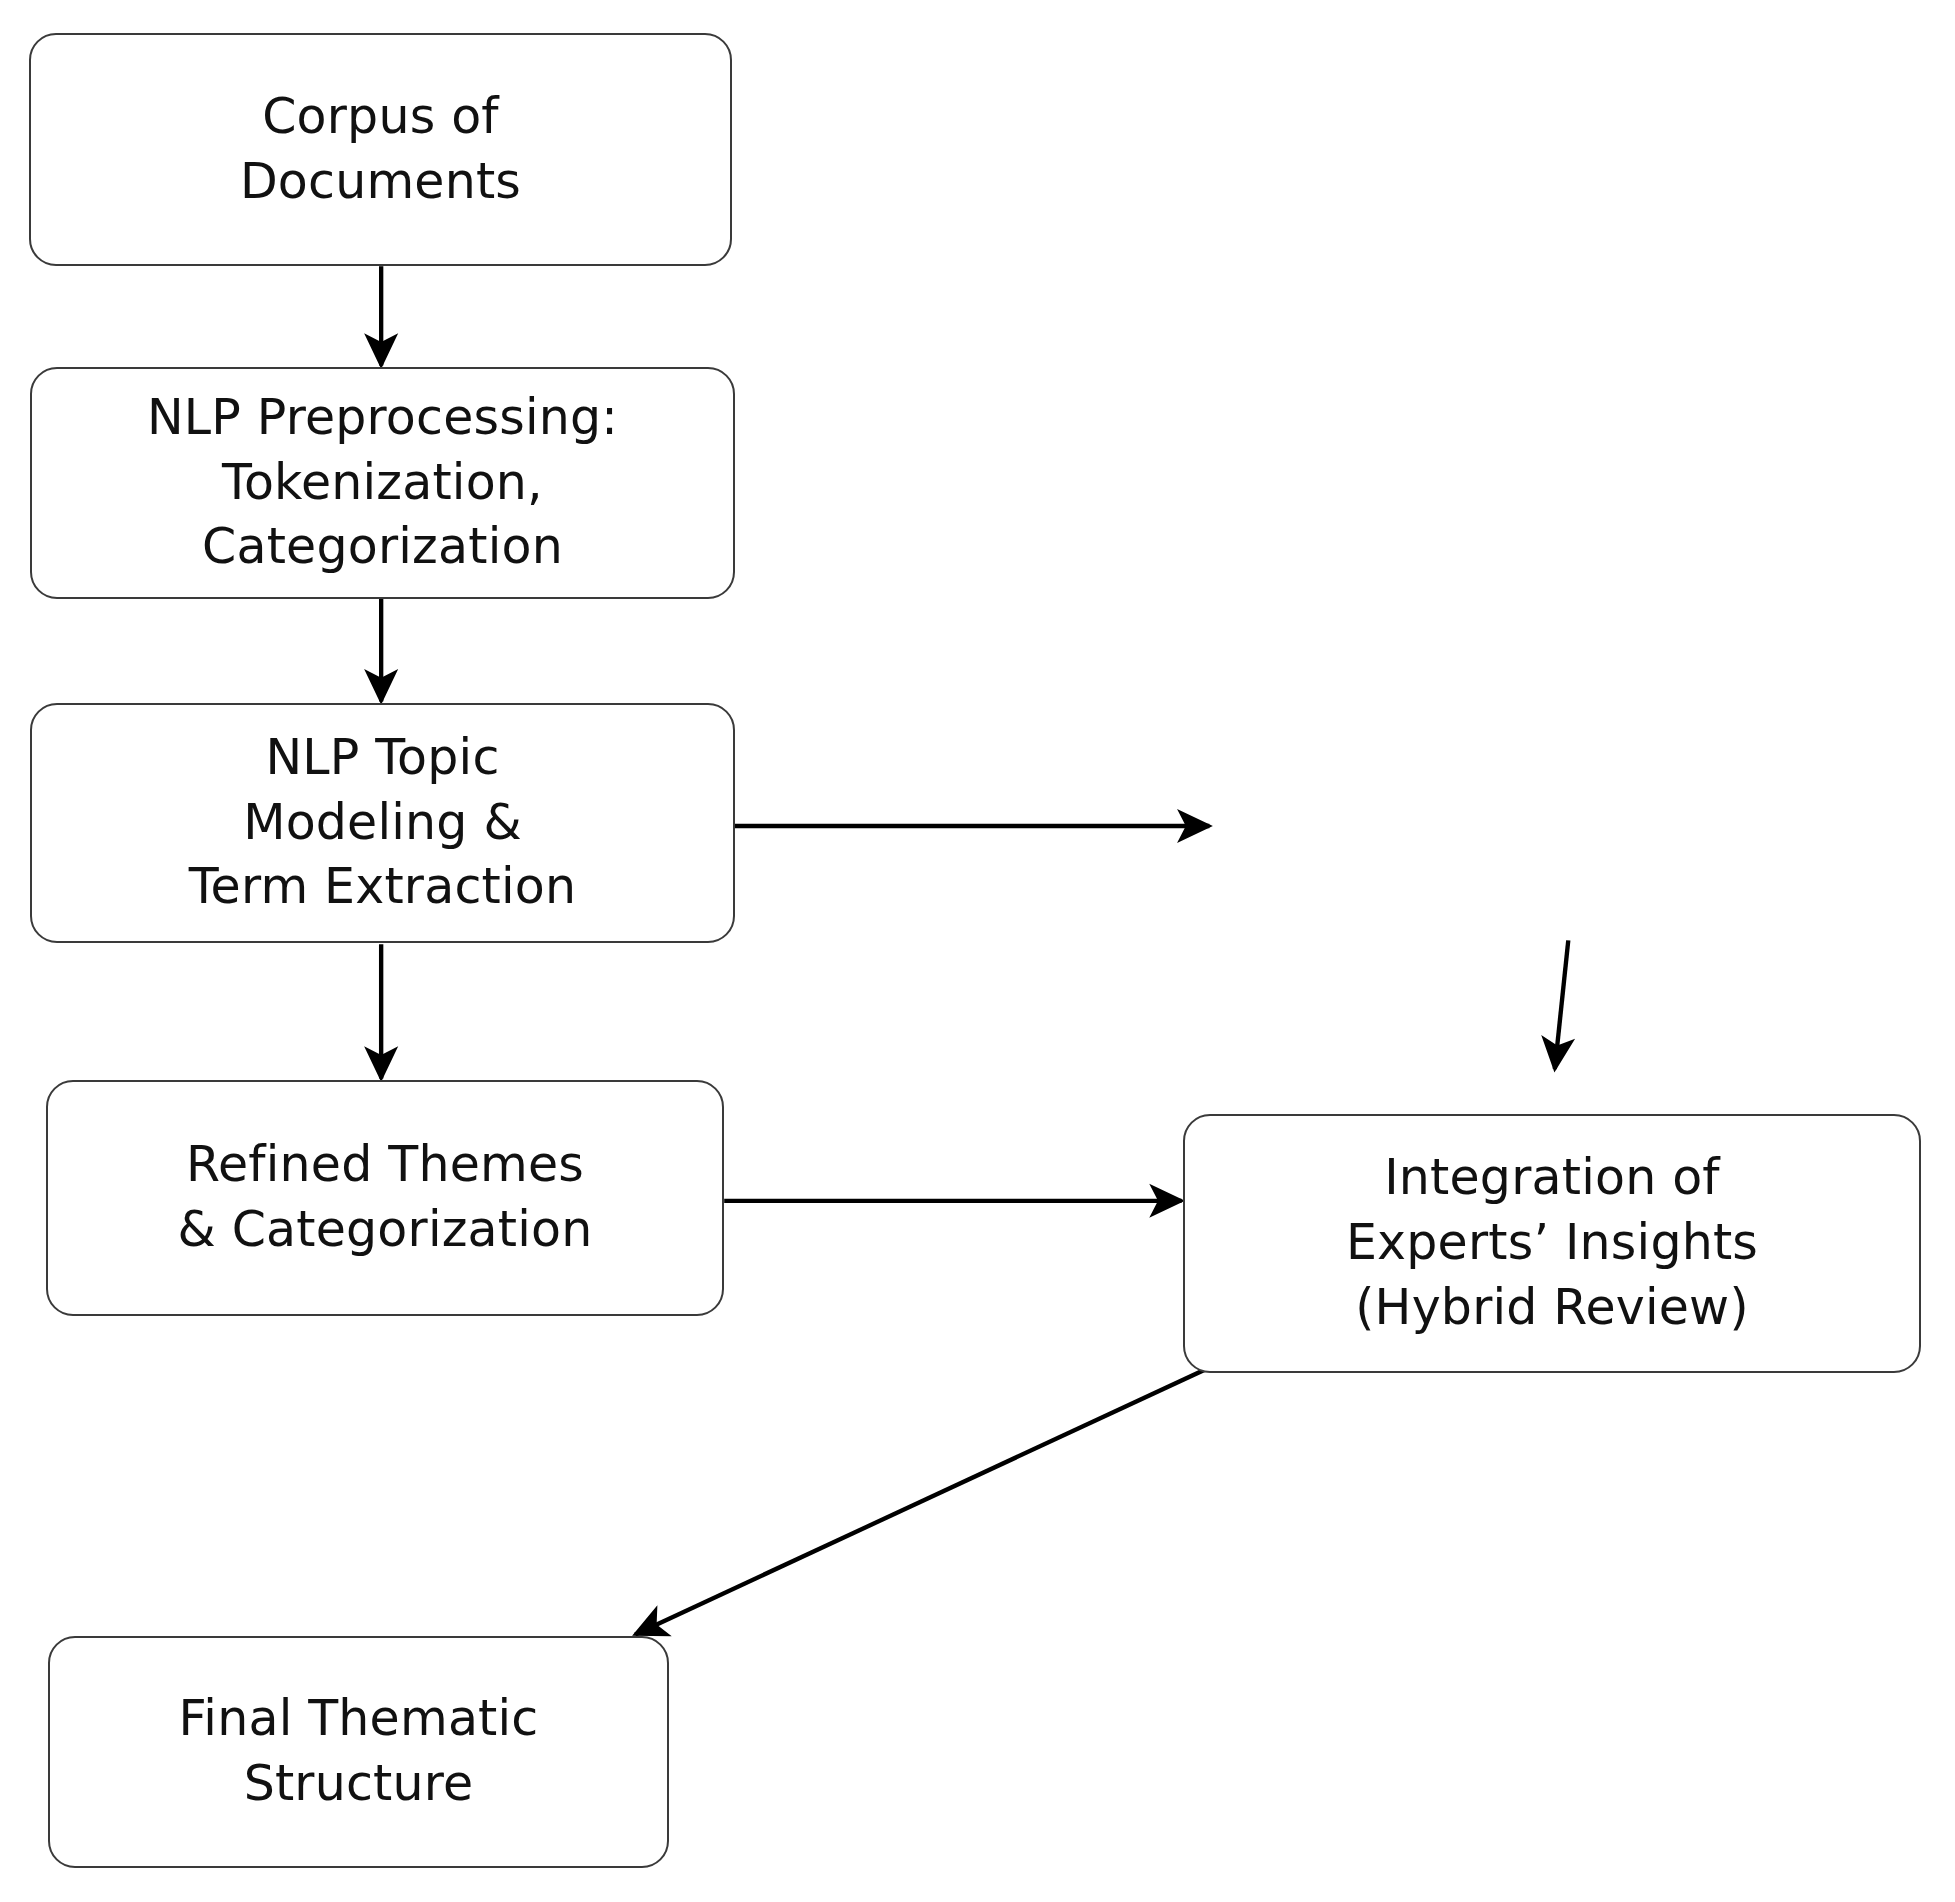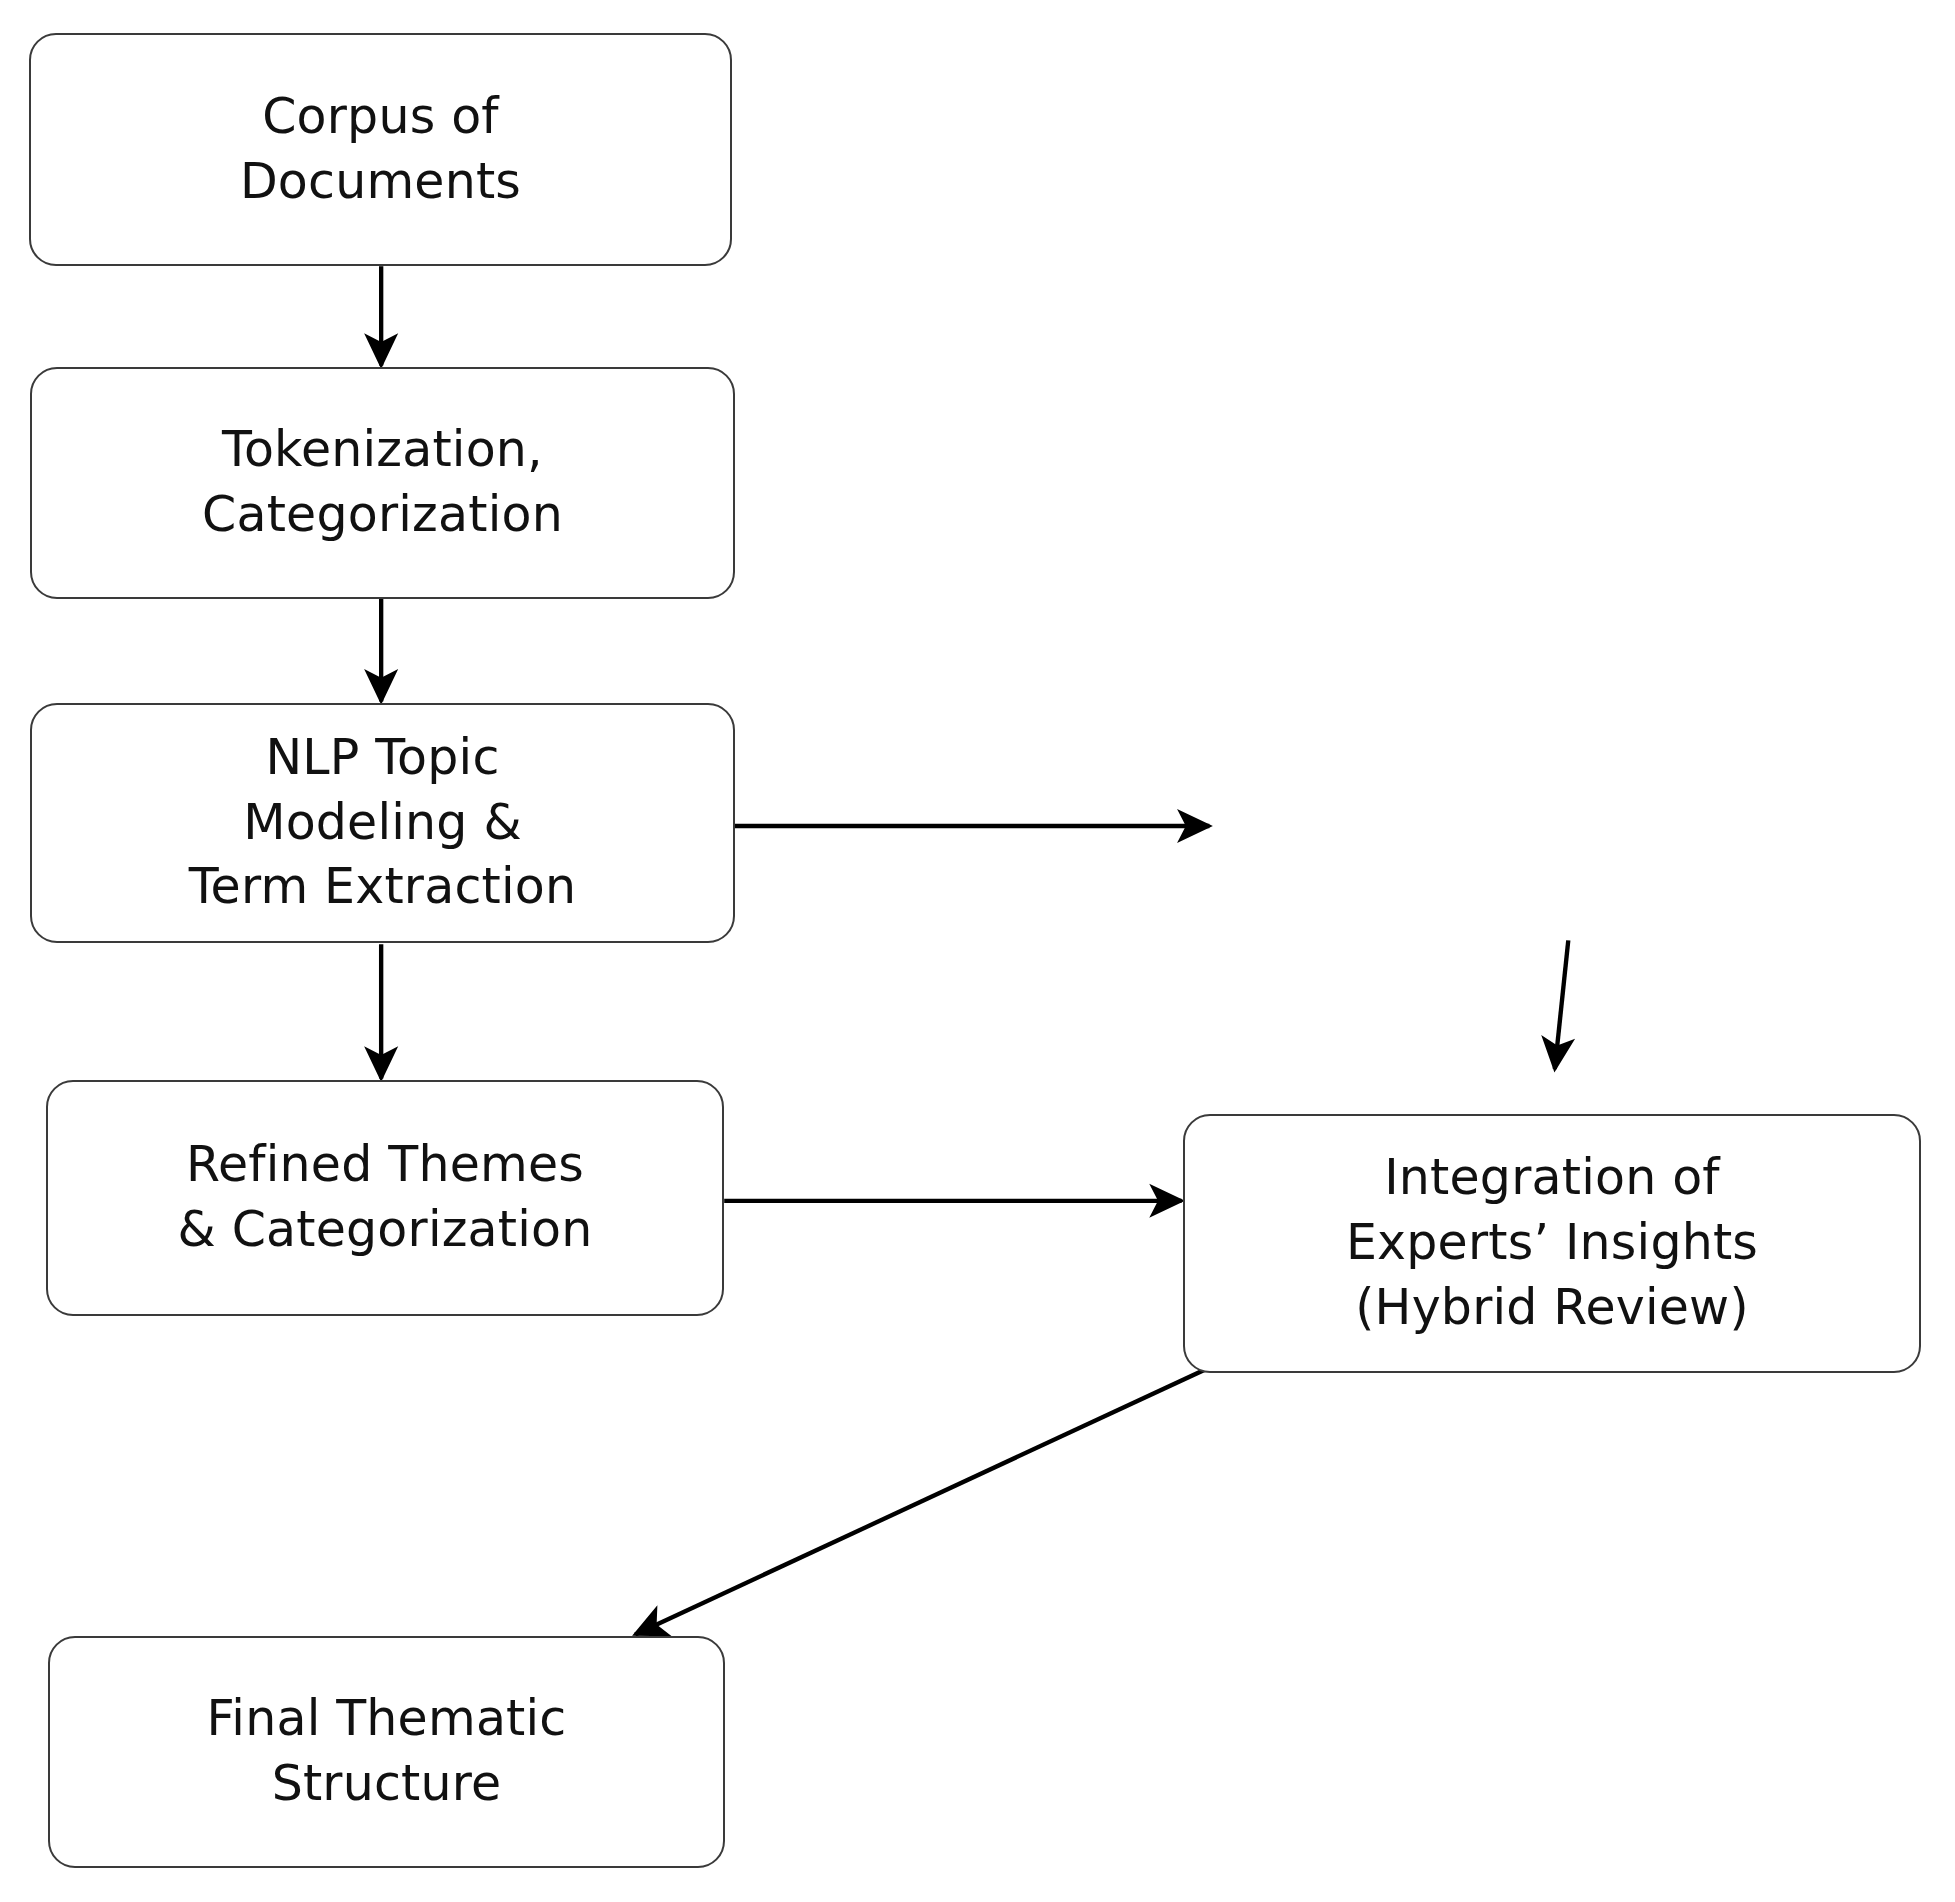--- a/index.html
+++ b/index.html
@@ -65,36 +65,37 @@
         <line x1="912" y1="1512" x2="1488" y2="1512"></line>
         <line x1="1622" y1="1676" x2="800" y2="2058"></line>
       </g>
   </svg>
 
   <div class="node" style="left: 29px; top: 33px; width: 703px; height: 233px; border-color: rgb(58, 58, 58); color: rgb(17, 17, 17);">
       <span class="line">Corpus of</span>
       <span class="line">Documents</span>
     </div>
   <div class="node" style="left: 30px; top: 367px; width: 705px; height: 232px; border-color: rgb(58, 58, 58); color: rgb(17, 17, 17);">
+      <span class="line">NLP Preprocessing:</span>
       <span class="line">Tokenization,</span>
       <span class="line">Categorization</span>
     </div>
   <div class="node" style="left: 30px; top: 703px; width: 705px; height: 240px; border-color: rgb(58, 58, 58); color: rgb(17, 17, 17);">
       <span class="line">NLP Topic</span>
       <span class="line">Modeling &amp;</span>
       <span class="line">Term Extraction</span>
     </div>
   <div class="node" style="left: 46px; top: 1080px; width: 678px; height: 236px; border-color: rgb(58, 58, 58); color: rgb(17, 17, 17);">
       <span class="line">Refined Themes</span>
       <span class="line">&amp; Categorization</span>
     </div>
   <div class="node" style="left: 1183px; top: 1070px; width: 738px; height: 259px; border-color: rgb(58, 58, 58); color: rgb(17, 17, 17); margin-top: 44px;">
       <span class="line">Integration of</span>
       <span class="line">Experts’ Insights</span>
       <span class="line">(Hybrid Review)</span>
     </div>
-  <div class="node" style="left: 48px; top: 1636px; width: 677px; height: 232px; border-color: rgb(58, 58, 58); color: rgb(17, 17, 17);">
+  <div class="node" style="left: 48px; top: 1636px; width: 621px; height: 232px; border-color: rgb(58, 58, 58); color: rgb(17, 17, 17);">
       <span class="line">Final Thematic</span>
       <span class="line">Structure</span>
     </div>
 
 </div>
 
 
 </body></html>

